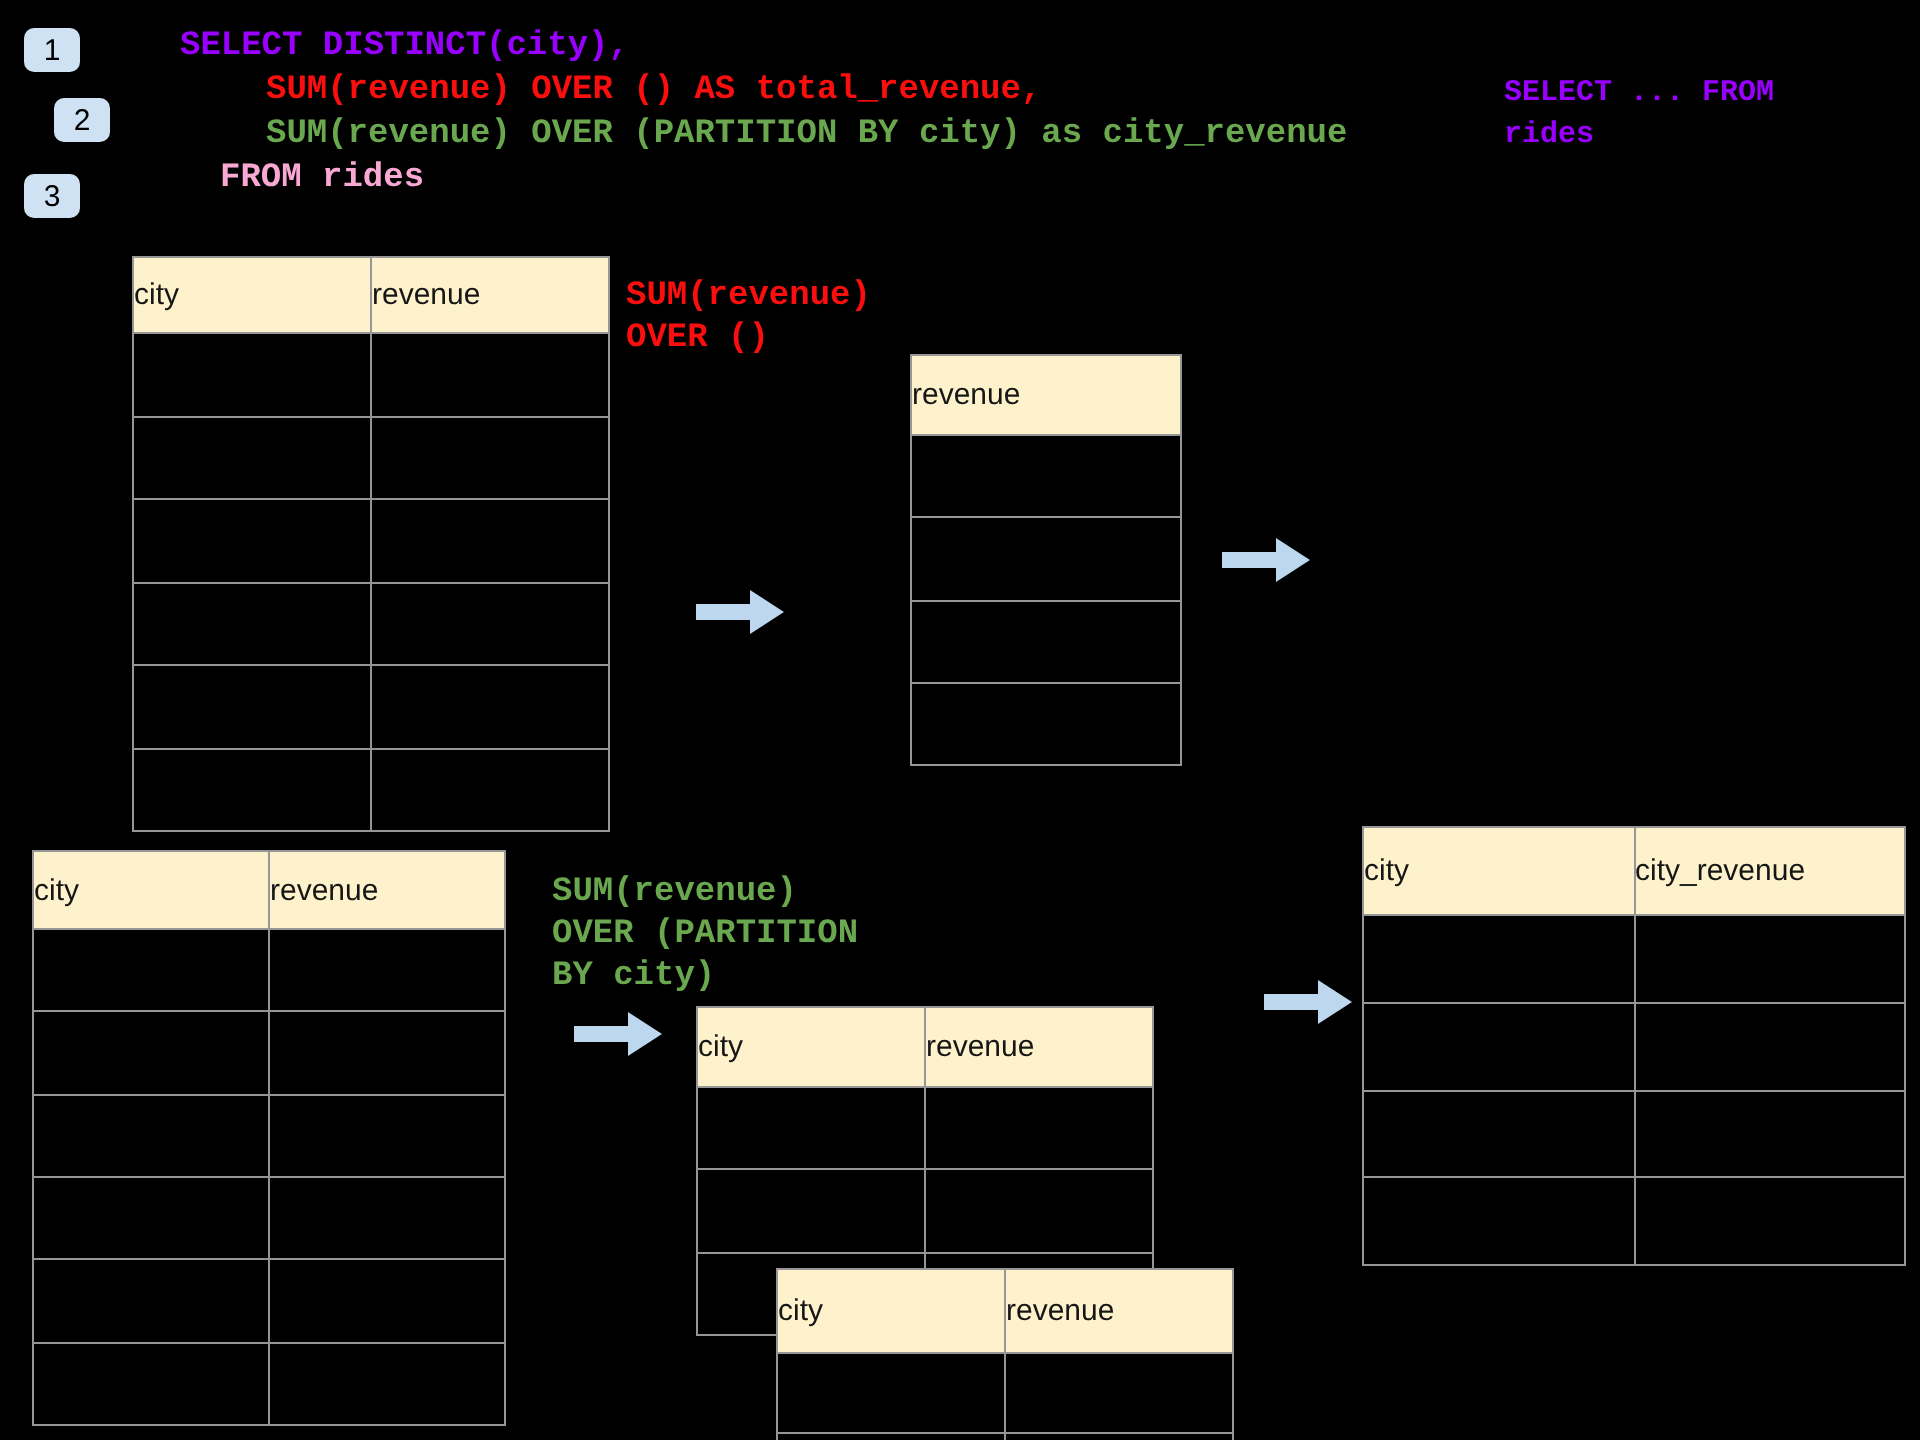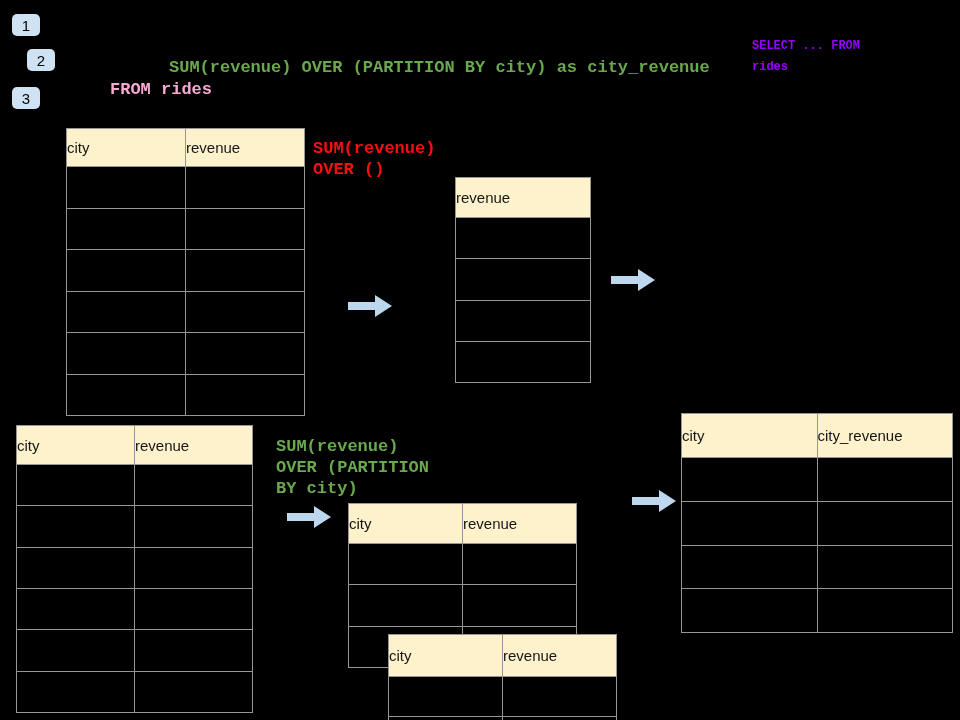--- a/index.html
+++ b/index.html
@@ -25,21 +25,21 @@
   .cl1{left:133px;top:35px}
   .cl2{left:133px;top:57px}
   .cl3{left:110px;top:79px}
   .cl4{left:110px;top:101px}
   .note{
     position:absolute;font:700 17px "Liberation Mono",monospace;
     white-space:pre-line;line-height:21px;
   }
   .note-red{left:313px;top:138px}
   .note-green{left:276px;top:436px}
-  .side-note{left:752px;top:36px;font-size:12px;line-height:21px}
+  .side-note{left:752px;top:36px;font-size:15px;line-height:21px}
   
   .tbl{
     position:absolute;background:#000;border:1px solid #969696;
     display:flex;flex-direction:column;box-sizing:border-box;
   }
   .tbl-head{display:flex;background:#fdf2cc;border-bottom:1px solid #969696;flex:none}
   .th{
     flex:1;display:flex;align-items:center;
     font:400 15px "Liberation Sans",sans-serif;color:#161616;overflow:hidden;
   }
@@ -64,21 +64,23 @@
 </style>
 </head>
 <body>
 
 <div class="canvas">
 
   <div class="badge b1">1</div>
   <div class="badge b2">2</div>
   <div class="badge b3">3</div>
 
-  <div class="code-line cl2" style="color: rgb(106, 168, 79); margin-left: 36px;">SUM(revenue) OVER (PARTITION BY city) as city_revenue</div>
+  <div class="code-line cl0" style="color: rgb(153, 0, 255);">SELECT DISTINCT(city),</div>
+  <div class="code-line cl1" style="color: rgb(251, 14, 14);">SUM(revenue) OVER () AS total_revenue,</div>
+  <div class="code-line cl2" style="color: rgb(106, 168, 79);">SUM(revenue) OVER (PARTITION BY city) as city_revenue</div>
   <div class="code-line cl3" style="color: #f9a8d4;">FROM rides</div>
 
   <div class="note side-note" style="color: rgb(153, 0, 255);">SELECT ... FROM
 rides</div>
   <div class="note note-red" style="color: rgb(251, 14, 14);">SUM(revenue)
 OVER ()</div>
   <div class="note note-green" style="color: rgb(106, 168, 79);">SUM(revenue)
 OVER (PARTITION
 BY city)</div>
 

